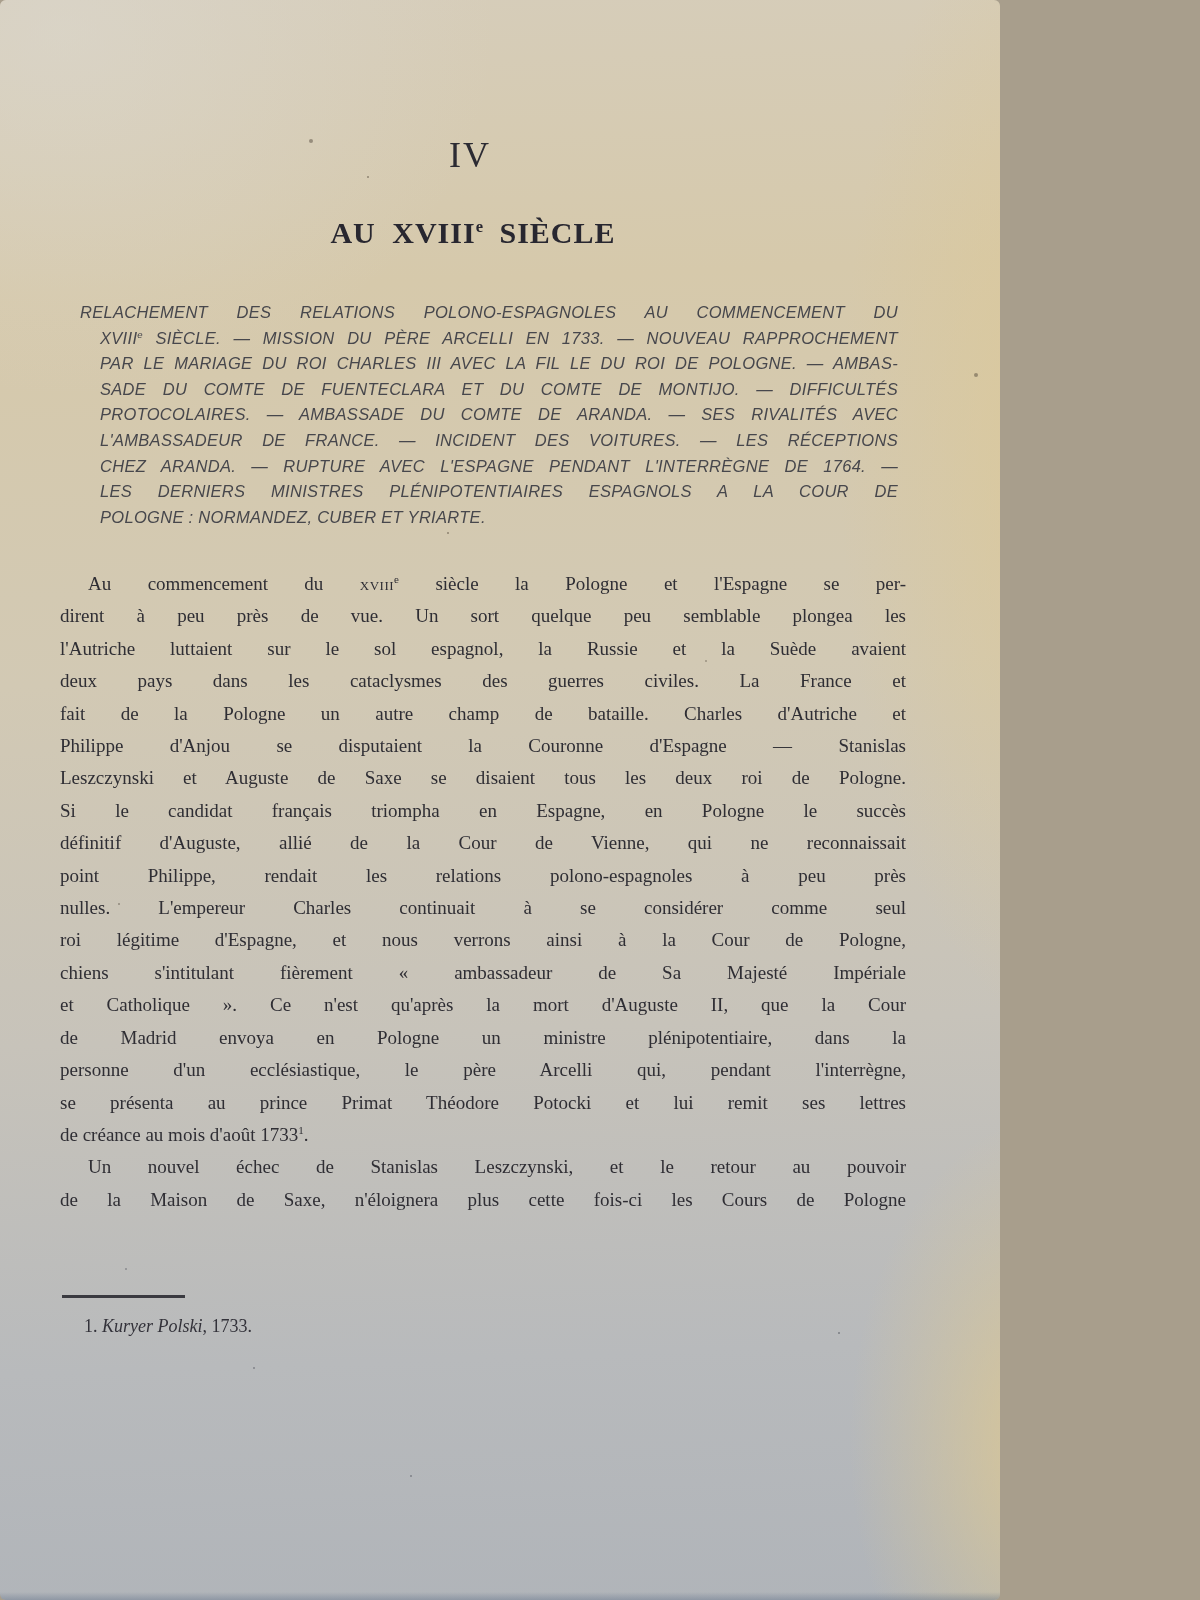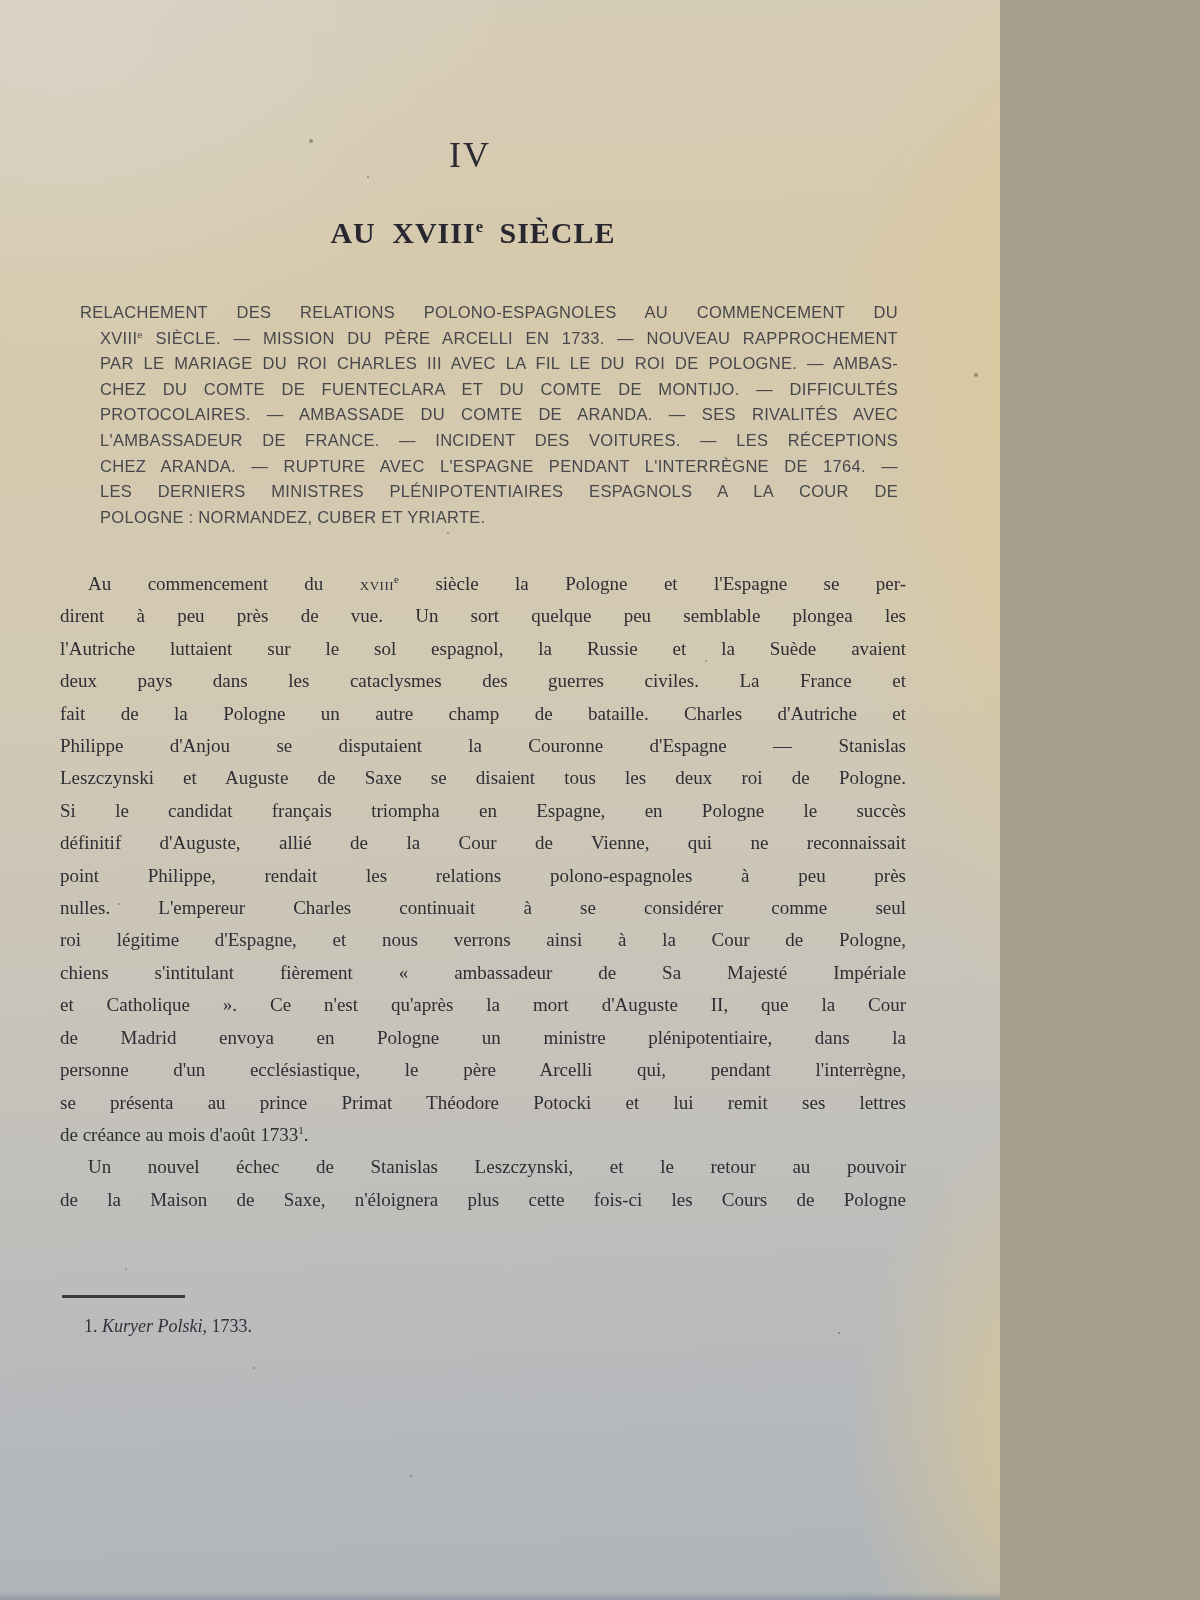--- a/index.html
+++ b/index.html
@@ -1,18 +1,18 @@
 <!DOCTYPE html>
 <html><head>
 <meta charset="utf-8">
 <style>
   html,body{margin:0;padding:0;}
   body{width:1200px;height:1600px;overflow:hidden;background:#a89e8c;}
   .stage{position:relative;width:1000px;height:1600px;overflow:hidden;
-    font-family:"Liberation Serif", serif;}
+    font-family:"Liberation Serif", serif;border-radius:6px;}
 
   
   .adjacent{position:absolute;top:0;bottom:0;left:1049px;right:0;
     background:linear-gradient(180deg,#9d8a66 0%,#a29174 22%,#a89e8c 50%,#aea89a 76%,#b5afa5 100%);}
 
   
   .page{position:absolute;top:0;left:0;width:1046px;height:1600px;
     background:
       radial-gradient(ellipse 620px 520px at 6% 2%, rgba(220,217,209,0.55), rgba(220,217,209,0) 70%),
       radial-gradient(ellipse 330px 820px at 103% 28%, rgba(220,200,150,0.85), rgba(220,200,150,0) 72%),
@@ -49,21 +49,21 @@
     font-size:36px;letter-spacing:2px;color:#2c2b33;}
 
   
   .title{position:absolute;top:216px;left:0;width:946px;text-align:center;
     font-size:30px;font-weight:bold;letter-spacing:1px;word-spacing:8px;color:#282730;}
   .title .title-sup{vertical-align:super;font-size:0.55em;line-height:0;letter-spacing:0;}
 
   
   .summary{position:absolute;top:300px;left:80px;width:818px;
     font-family:"Liberation Sans", sans-serif;font-size:16.5px;line-height:25.6px;
-    letter-spacing:0.3px;color:#47474c;}
+    letter-spacing:0.3px;color:#47474c;font-style:italic;}
   .summary-line{text-align:justify;text-align-last:justify;}
   .summary-line.hang{padding-left:20px;}
   .summary-line.no-justify{text-align:left;text-align-last:left;}
 
   
   .body-text{position:absolute;top:568px;left:60px;width:846px;
     font-size:19px;line-height:32.4px;color:#2f2e34;}
   .paragraph + .paragraph{margin-top:0;}
   .body-line{text-align:justify;text-align-last:justify;}
   .body-line.indent{text-indent:28px;}
@@ -86,21 +86,21 @@
   <div class="page">
 
     <div class="chapter-number">IV</div>
 
     <div class="title"><span>AU XVIII</span><span class="title-sup">e</span><span> SIÈCLE</span></div>
 
     <div class="summary">
         <div class="summary-line"><span>RELACHEMENT DES RELATIONS POLONO-ESPAGNOLES AU COMMENCEMENT DU</span></div>
         <div class="summary-line hang"><span>XVIII</span><span class="sup">e</span><span> SIÈCLE. — MISSION DU PÈRE ARCELLI EN 1733. — NOUVEAU RAPPROCHEMENT</span></div>
         <div class="summary-line hang"><span>PAR LE MARIAGE DU ROI CHARLES III AVEC LA FIL LE DU ROI DE POLOGNE. — AMBAS-</span></div>
-        <div class="summary-line hang"><span>CHEZ DU COMTE DE FUENTECLARA ET DU COMTE DE MONTIJO. — DIFFICULTÉS</span></div>
+        <div class="summary-line hang"><span>SADE DU COMTE DE FUENTECLARA ET DU COMTE DE MONTIJO. — DIFFICULTÉS</span></div>
         <div class="summary-line hang"><span>PROTOCOLAIRES. — AMBASSADE DU COMTE DE ARANDA. — SES RIVALITÉS AVEC</span></div>
         <div class="summary-line hang"><span>L'AMBASSADEUR DE FRANCE. — INCIDENT DES VOITURES. — LES RÉCEPTIONS</span></div>
         <div class="summary-line hang"><span>CHEZ ARANDA. — RUPTURE AVEC L'ESPAGNE PENDANT L'INTERRÈGNE DE 1764. —</span></div>
         <div class="summary-line hang"><span>LES DERNIERS MINISTRES PLÉNIPOTENTIAIRES ESPAGNOLS A LA COUR DE</span></div>
         <div class="summary-line hang no-justify"><span>POLOGNE : NORMANDEZ, CUBER ET YRIARTE.</span></div>
       </div>
 
     <div class="body-text">
         <div class="paragraph">
           <div class="body-line indent"><span>Au commencement du </span><span class="sc">xviii</span><span class="sup">e</span><span> siècle la Pologne et l'Espagne se per-</span></div>

